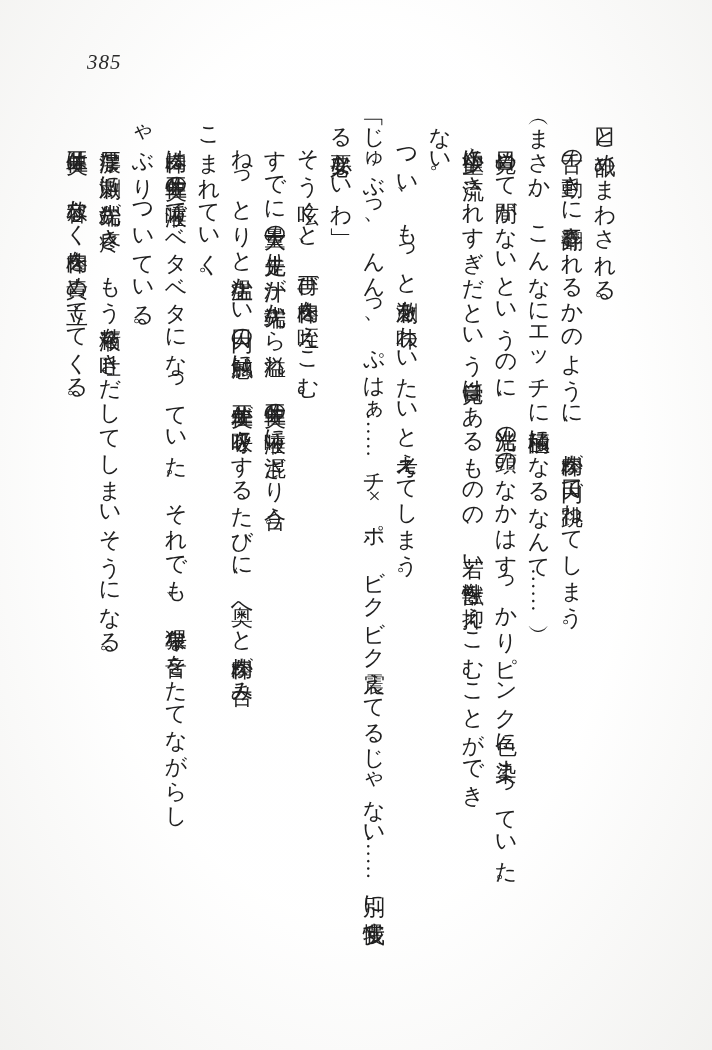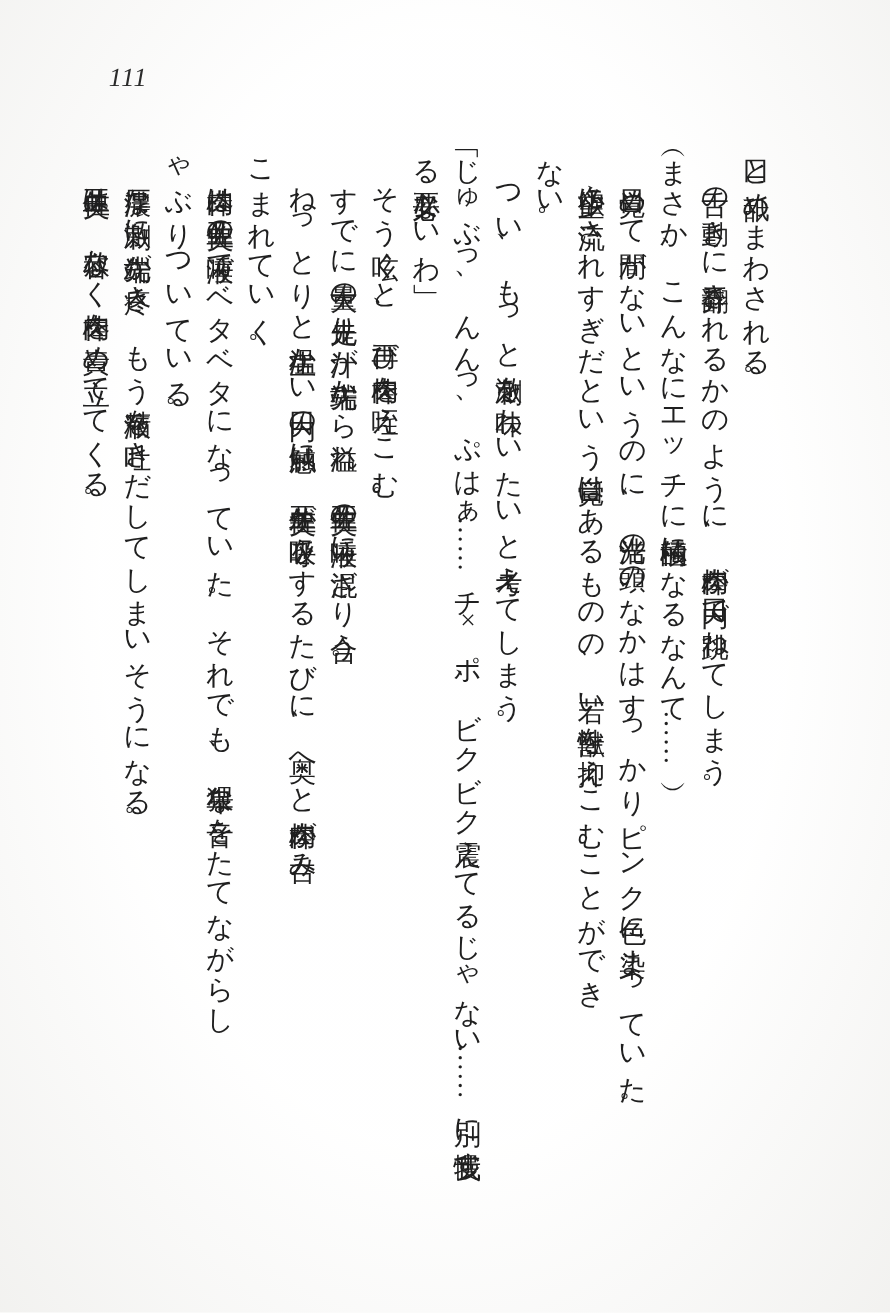--- a/index.html
+++ b/index.html
@@ -47,21 +47,21 @@
     margin: 0;
     padding: 0;
     white-space: pre;
   }
 </style>
 </head>
 <body>
 
 <div class="paper"></div>
 
-<div class="page-number">111</div>
+<div class="page-number">385</div>
 
 <div class="text-block">
   <p class="text-line">口と舐めまわされる。</p>
   <p class="text-line">　舌の動きに翻弄されるかのように、肉棒が口内で跳ねてしまう。</p>
   <p class="text-line">（まさか、こんなにエッチに積極的になるなんて……）</p>
   <p class="text-line">　目覚めて間がないというのに、浩光の頭のなかはすっかりピンク色に染まっていた。</p>
   <p class="text-line">　少々欲望に流されすぎだという自覚はあるものの、若い獣性を抑えこむことができ</p>
   <p class="text-line">ない。</p>
   <p class="text-line">　つい、もっと刺激を味わいたいと考えてしまう。</p>
   <p class="text-line">「じゅぶっ、んんっ、ぷはぁ……チ×ポ、ビクビク震えてるじゃない……別に我慢す</p>

